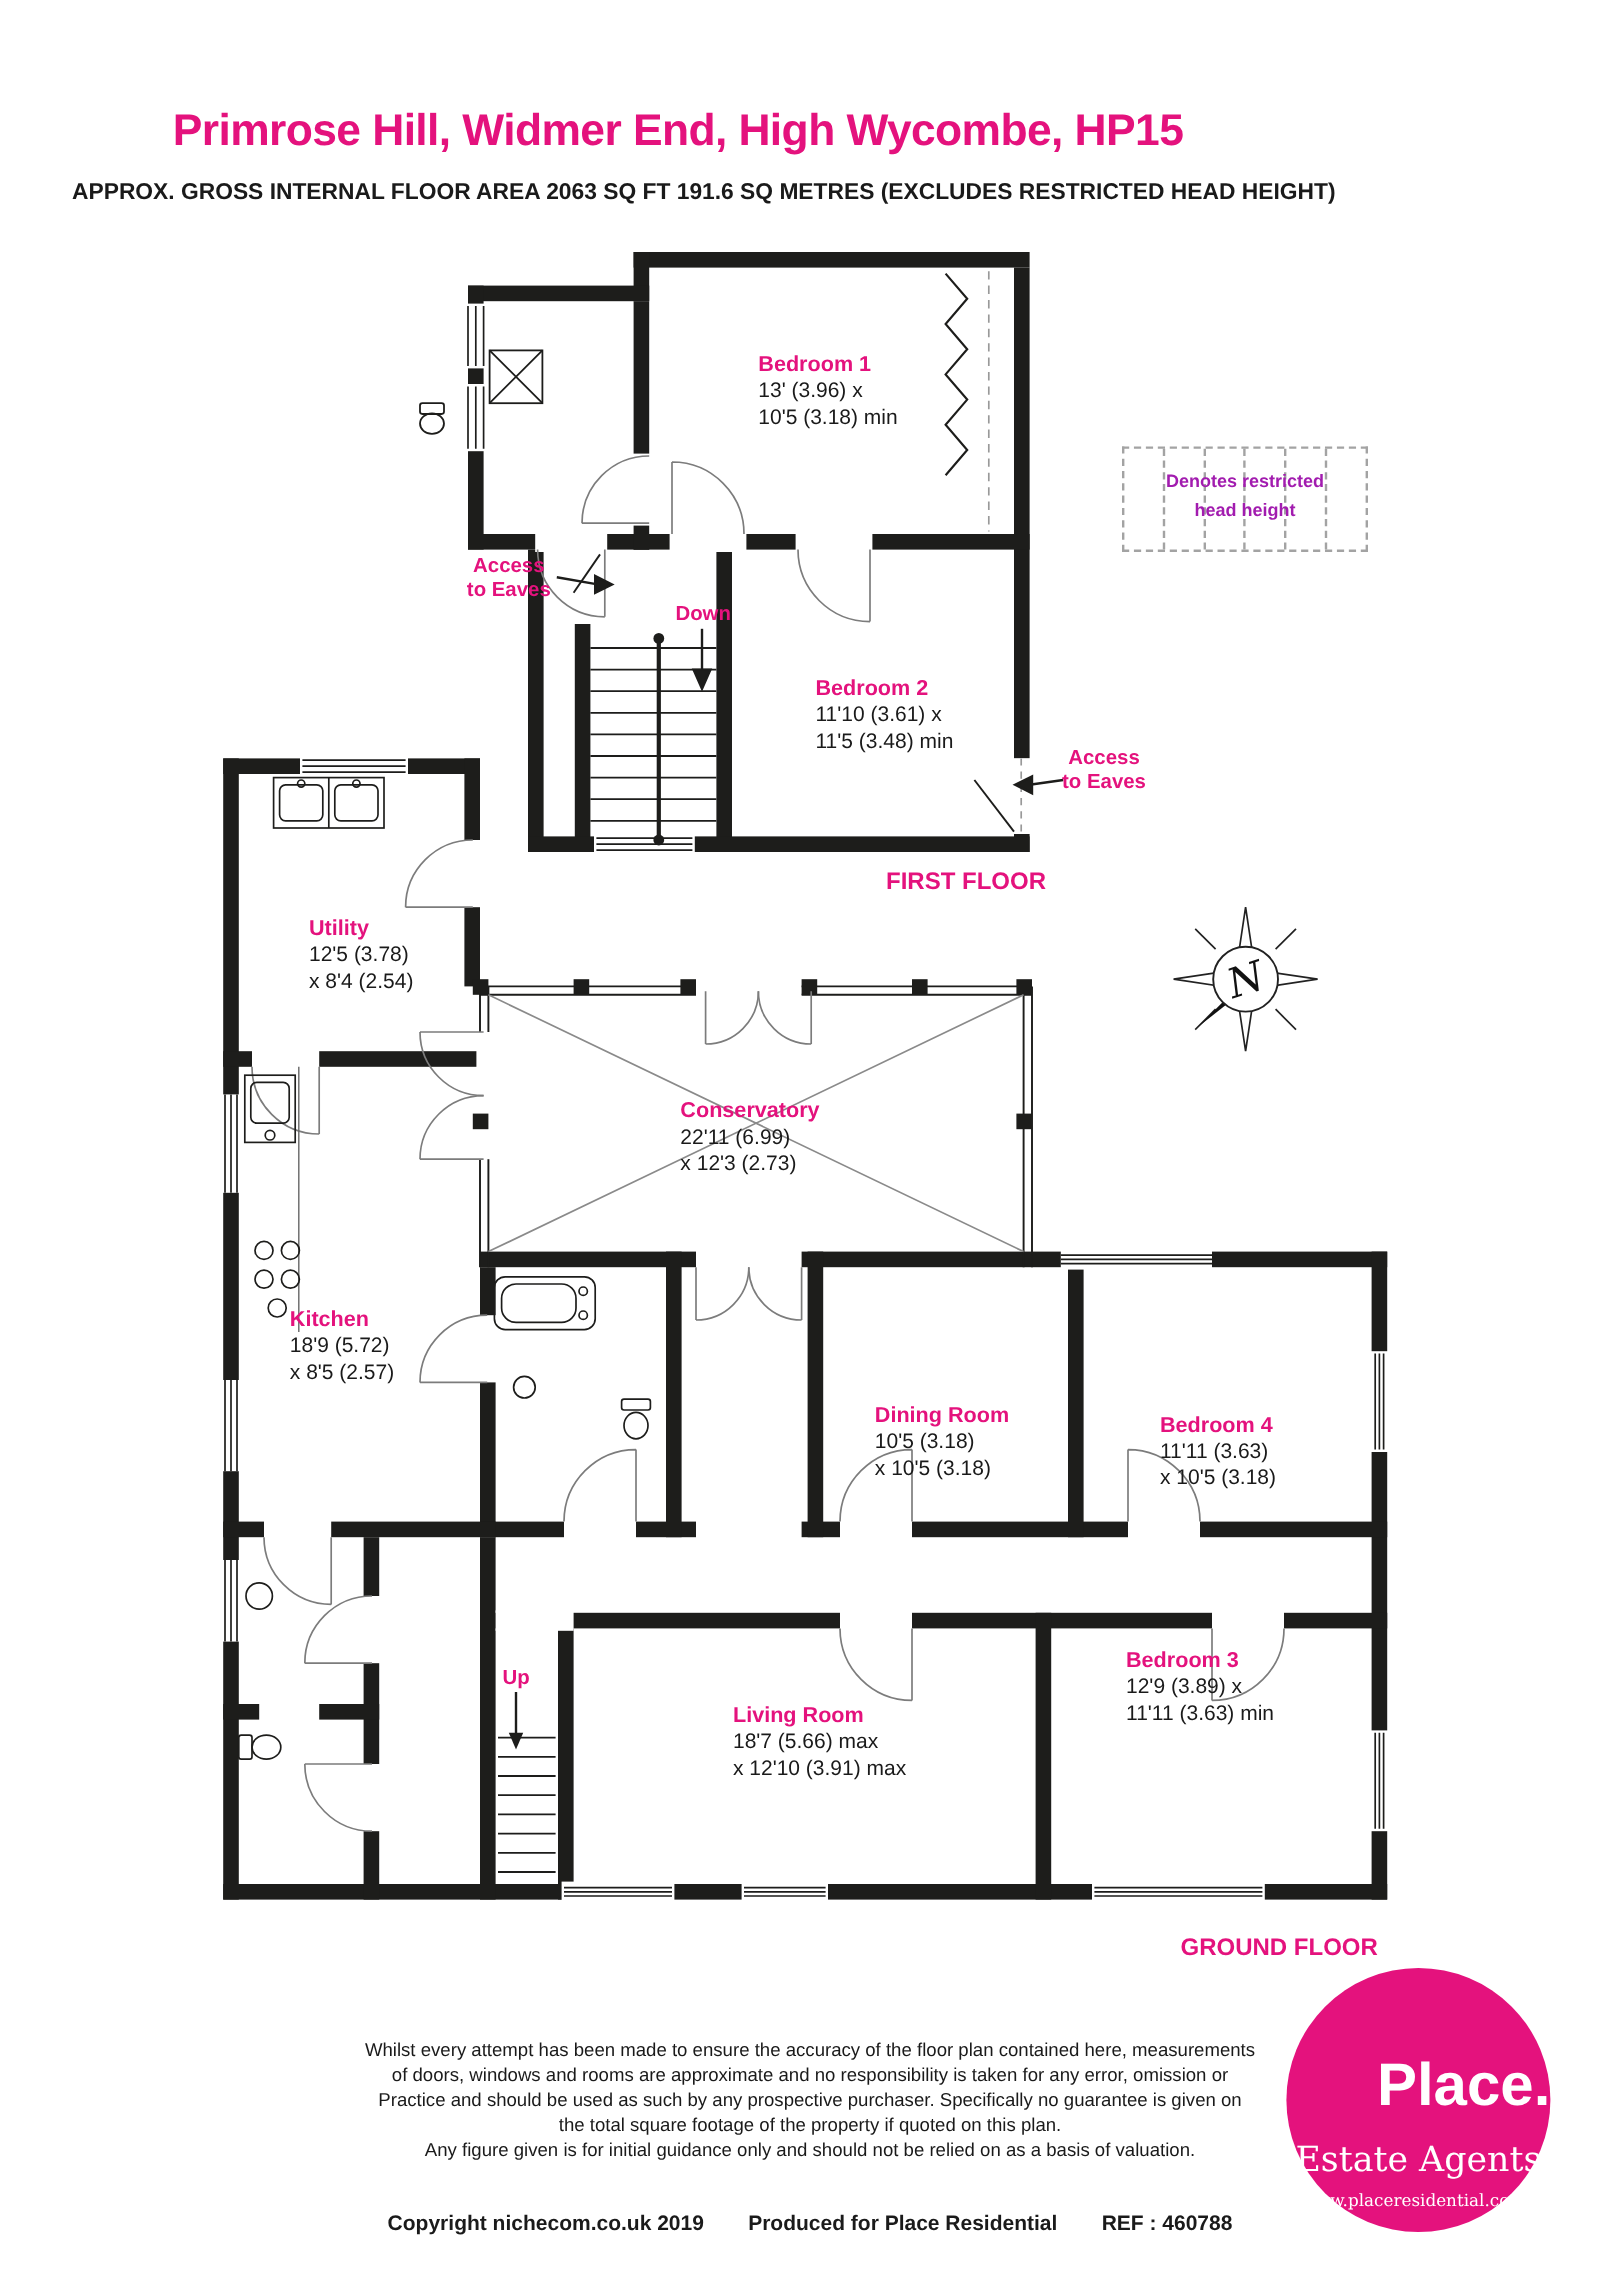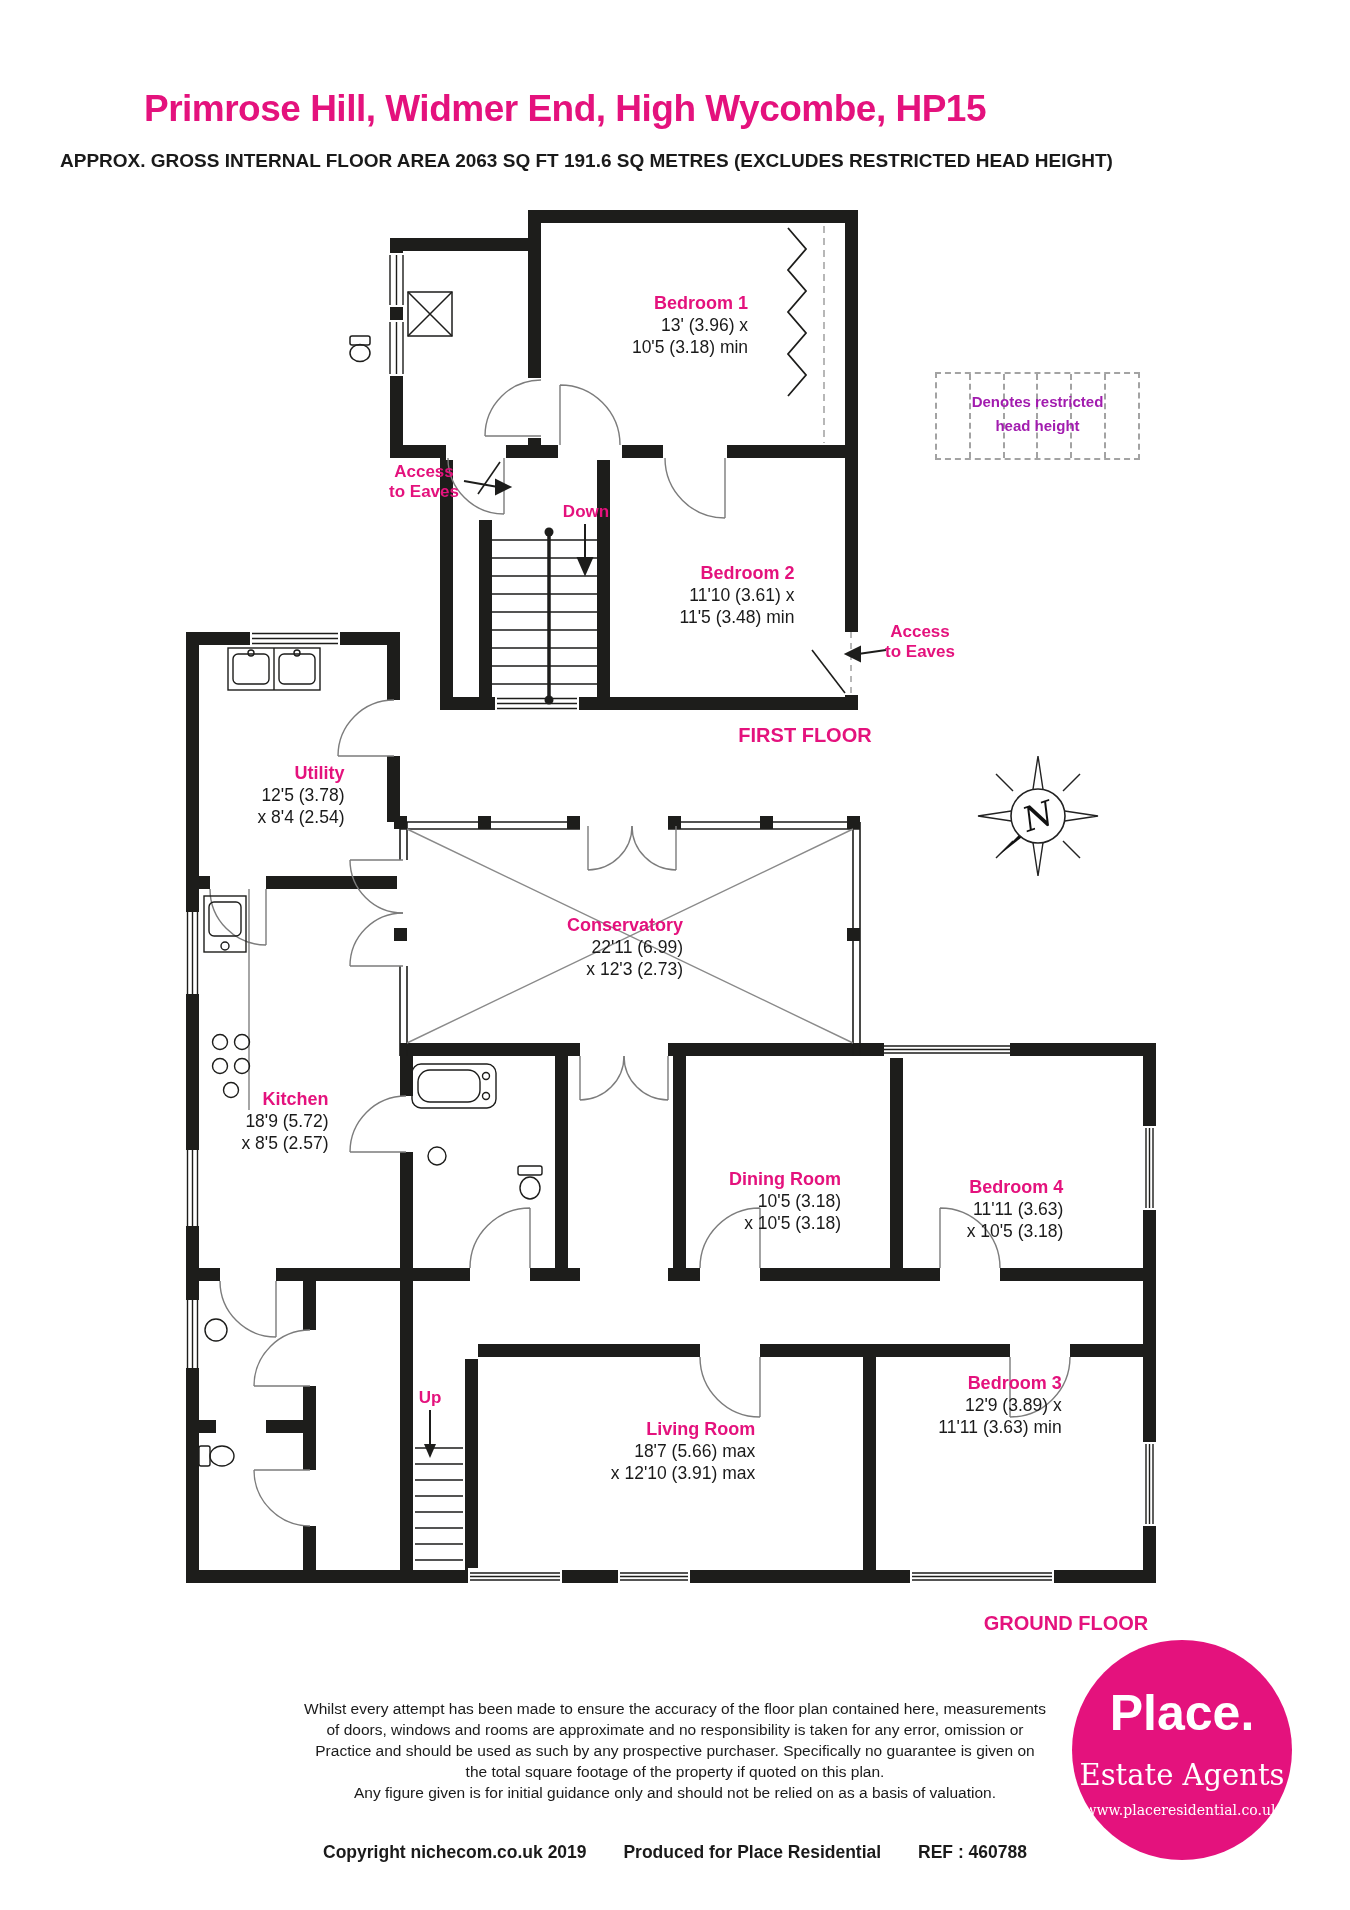--- a/index.html
+++ b/index.html
@@ -3,40 +3,40 @@
 <meta charset="utf-8">
 <style>
   html,body{margin:0;padding:0;background:#ffffff;}
   .page{position:relative;width:1350px;height:1910px;background:#fff;
         font-family:"Liberation Sans",sans-serif;overflow:hidden;}
   .abs{position:absolute;}
   .title{left:0;top:88px;width:1130px;text-align:center;font-size:37px;font-weight:bold;
          color:#E4127D;letter-spacing:-0.5px;white-space:nowrap;}
   .subtitle{left:60px;top:150px;width:1000px;text-align:center;font-size:19px;font-weight:bold;
             color:#1a1a1a;white-space:nowrap;}
-  .room-label{transform:translateX(-50%);text-align:right;line-height:22px;white-space:nowrap;}
+  .room-label{transform:translateX(-50%);text-align:left;line-height:22px;white-space:nowrap;}
   .room-name{display:block;font-size:18px;font-weight:bold;color:#E4127D;}
   .room-dim{display:block;font-size:17.5px;color:#1a1a1a;}
   .pink-note{transform:translateX(-50%);text-align:center;font-size:17px;font-weight:bold;
              color:#E4127D;line-height:20px;white-space:nowrap;}
   .floor-label{transform:translateX(-50%);font-size:20px;font-weight:bold;color:#E4127D;white-space:nowrap;}
   .legend{left:935px;top:372px;width:205px;height:88px;border:2px dashed #a3a3a3;
           box-sizing:border-box;display:flex;}
   .legend-cell{flex:1;border-right:2px dashed #a3a3a3;}
   .legend-cell:last-child{border-right:none;}
   .legend-text{left:935px;top:390px;width:205px;text-align:center;font-size:15px;font-weight:bold;
                color:#a21caf;line-height:24px;}
   .disclaimer{left:230px;top:1698px;width:890px;text-align:center;font-size:15.5px;color:#1a1a1a;
               line-height:21px;}
   .copyright{left:255px;top:1842px;width:840px;text-align:center;font-size:17.5px;font-weight:bold;
              color:#1a1a1a;white-space:nowrap;}
   .copyright span{margin:0 16px;}
   .logo{left:1072px;top:1640px;width:220px;height:220px;border-radius:50%;background:#E4127D;
         color:#fff;text-align:center;}
-  .logo-brand{font-size:50px;font-weight:bold;margin-top:44px;}
+  .logo-brand{font-size:50px;font-weight:bold;margin-top:68px;text-align:right;}
   .logo-tagline{font-family:"DejaVu Serif",serif;font-size:29px;margin-top:16px;}
   .logo-url{font-family:"DejaVu Serif",serif;font-size:14px;margin-top:10px;}
 </style>
 </head>
 <body>
 
 <div class="page">
 
   <div class="abs title">Primrose Hill, Widmer End, High Wycombe, HP15</div>
   <div class="abs subtitle">APPROX. GROSS INTERNAL FLOOR AREA 2063 SQ FT 191.6 SQ METRES (EXCLUDES RESTRICTED HEAD HEIGHT)</div>

